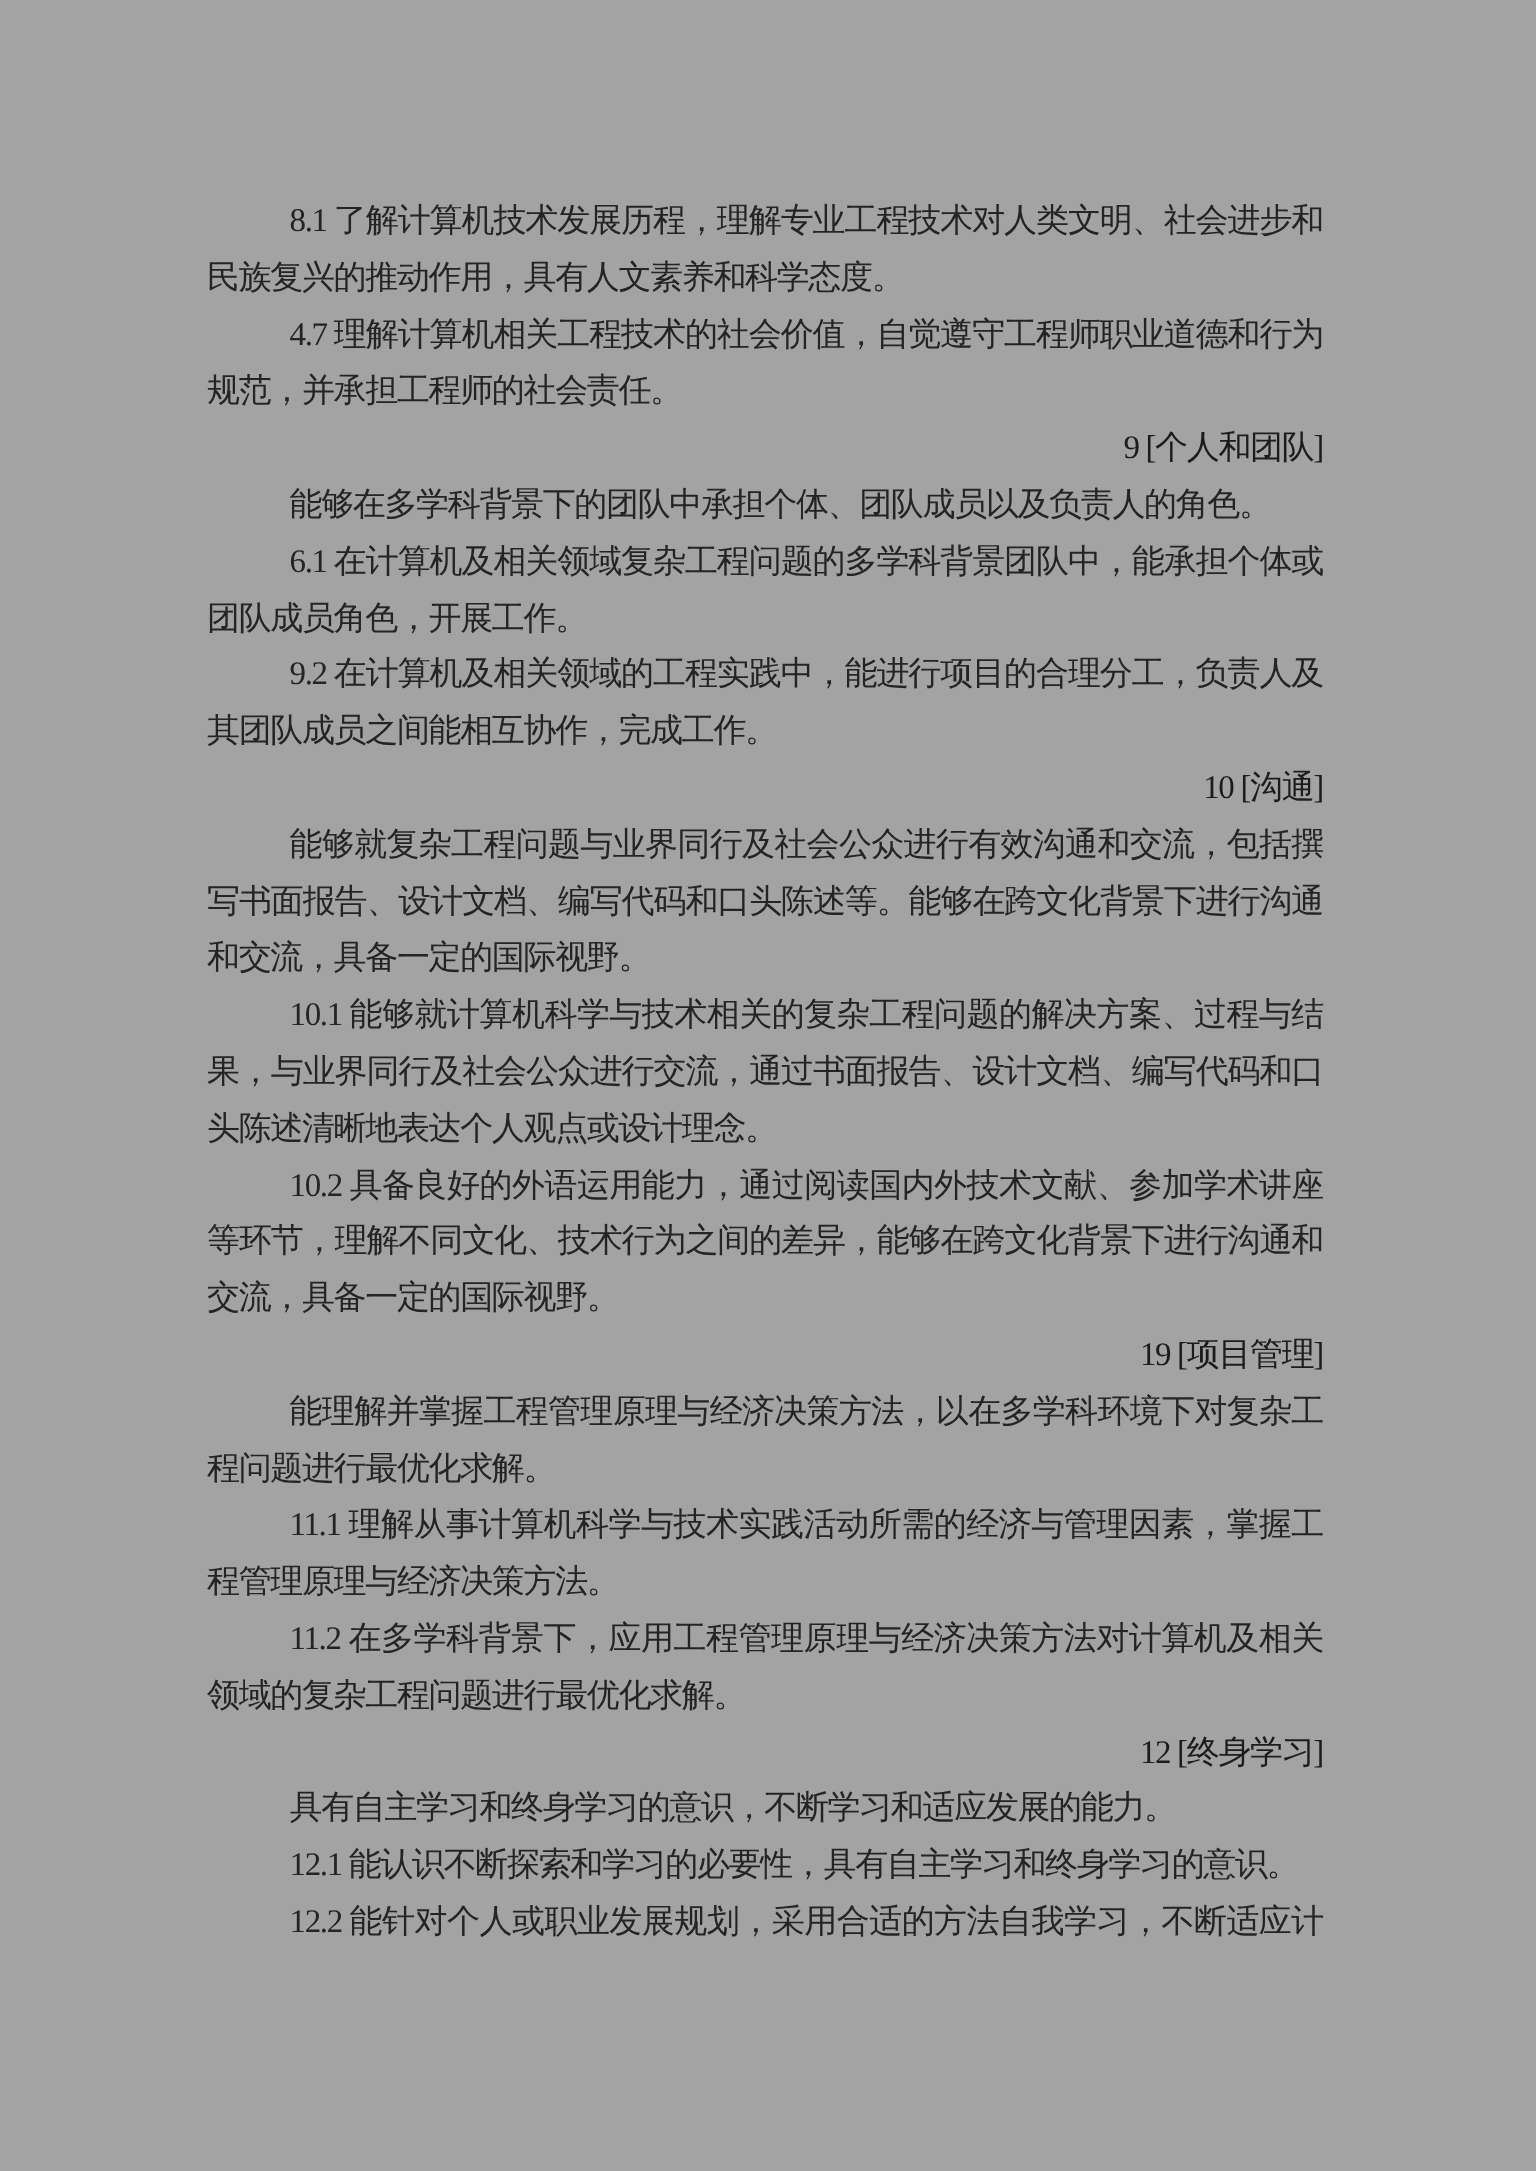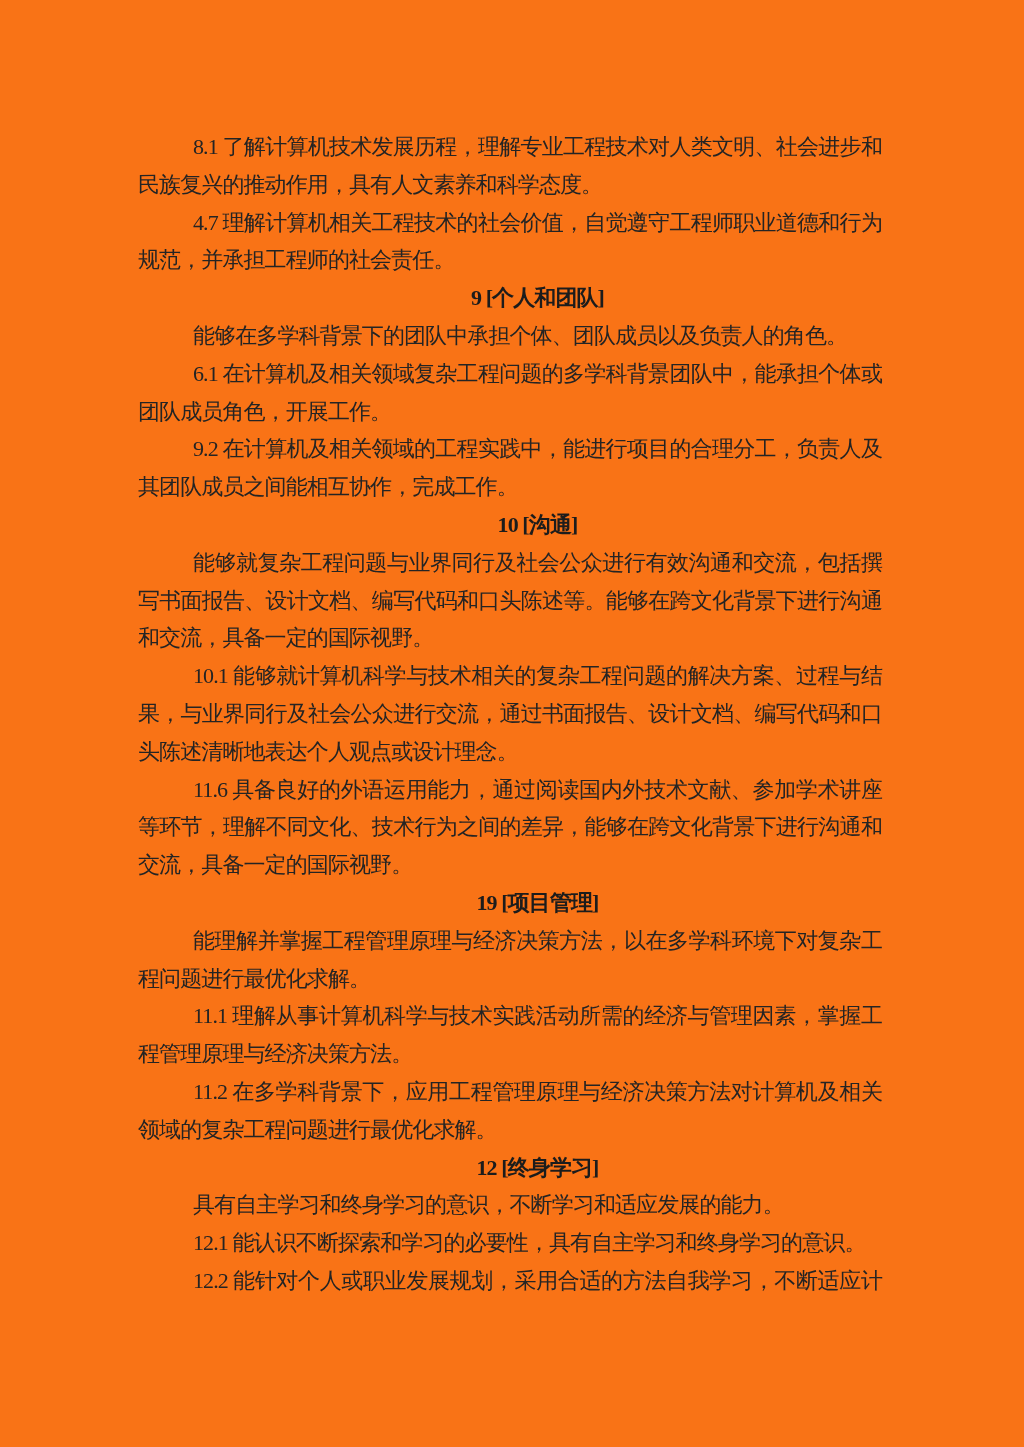--- a/index.html
+++ b/index.html
@@ -12,42 +12,42 @@
     height: 1447px;
     position: relative;
     overflow: hidden;
     font-family: "Liberation Serif", "DejaVu Serif", serif;
   }
   .page {
     position: absolute;
     left: 0; top: 0;
     width: 1024px;
     height: 1447px;
-    background: #f97316;
+    background: #a3a3a3;
   }
   .content {
     position: absolute;
     left: 138px;
     top: 128px;
     width: 744px;
   }
   .block {
     margin: 0;
     padding: 0;
     font-size: 22px;
     line-height: 37.8px;
     letter-spacing: -0.9px;
     color: #242424;
     text-align: justify;
     text-indent: 55px;
     word-break: break-all;
   }
   .block.heading {
-    font-weight: bold;
-    text-align: center;
+    font-weight: normal;
+    text-align: right;
     color: #1c1c1c;
   }
   
   .block.continued {
     text-align-last: justify;
   }
 </style>
 </head>
 <body>
 
@@ -55,21 +55,21 @@
   <div class="content">
     <p class="block">8.1 了解计算机技术发展历程，理解专业工程技术对人类文明、社会进步和民族复兴的推动作用，具有人文素养和科学态度。</p>
     <p class="block">4.7 理解计算机相关工程技术的社会价值，自觉遵守工程师职业道德和行为规范，并承担工程师的社会责任。</p>
     <p class="block heading">9 [个人和团队]</p>
     <p class="block">能够在多学科背景下的团队中承担个体、团队成员以及负责人的角色。</p>
     <p class="block">6.1 在计算机及相关领域复杂工程问题的多学科背景团队中，能承担个体或团队成员角色，开展工作。</p>
     <p class="block">9.2 在计算机及相关领域的工程实践中，能进行项目的合理分工，负责人及其团队成员之间能相互协作，完成工作。</p>
     <p class="block heading">10 [沟通]</p>
     <p class="block">能够就复杂工程问题与业界同行及社会公众进行有效沟通和交流，包括撰写书面报告、设计文档、编写代码和口头陈述等。能够在跨文化背景下进行沟通和交流，具备一定的国际视野。</p>
     <p class="block">10.1 能够就计算机科学与技术相关的复杂工程问题的解决方案、过程与结果，与业界同行及社会公众进行交流，通过书面报告、设计文档、编写代码和口头陈述清晰地表达个人观点或设计理念。</p>
-    <p class="block">11.6 具备良好的外语运用能力，通过阅读国内外技术文献、参加学术讲座等环节，理解不同文化、技术行为之间的差异，能够在跨文化背景下进行沟通和交流，具备一定的国际视野。</p>
+    <p class="block">10.2 具备良好的外语运用能力，通过阅读国内外技术文献、参加学术讲座等环节，理解不同文化、技术行为之间的差异，能够在跨文化背景下进行沟通和交流，具备一定的国际视野。</p>
     <p class="block heading">19 [项目管理]</p>
     <p class="block">能理解并掌握工程管理原理与经济决策方法，以在多学科环境下对复杂工程问题进行最优化求解。</p>
     <p class="block">11.1 理解从事计算机科学与技术实践活动所需的经济与管理因素，掌握工程管理原理与经济决策方法。</p>
     <p class="block">11.2 在多学科背景下，应用工程管理原理与经济决策方法对计算机及相关领域的复杂工程问题进行最优化求解。</p>
     <p class="block heading">12 [终身学习]</p>
     <p class="block">具有自主学习和终身学习的意识，不断学习和适应发展的能力。</p>
     <p class="block">12.1 能认识不断探索和学习的必要性，具有自主学习和终身学习的意识。</p>
     <p class="block continued">12.2 能针对个人或职业发展规划，采用合适的方法自我学习，不断适应计</p>
   </div>
 </div>

